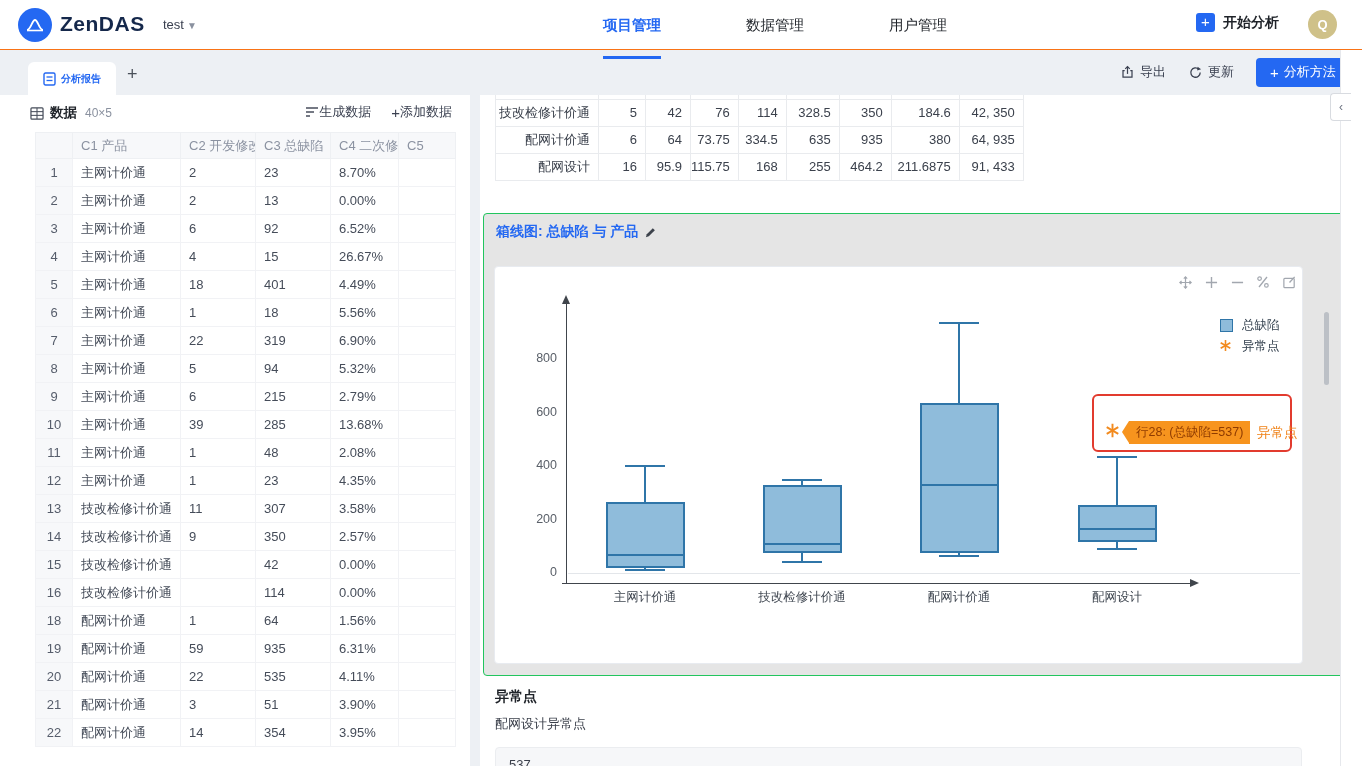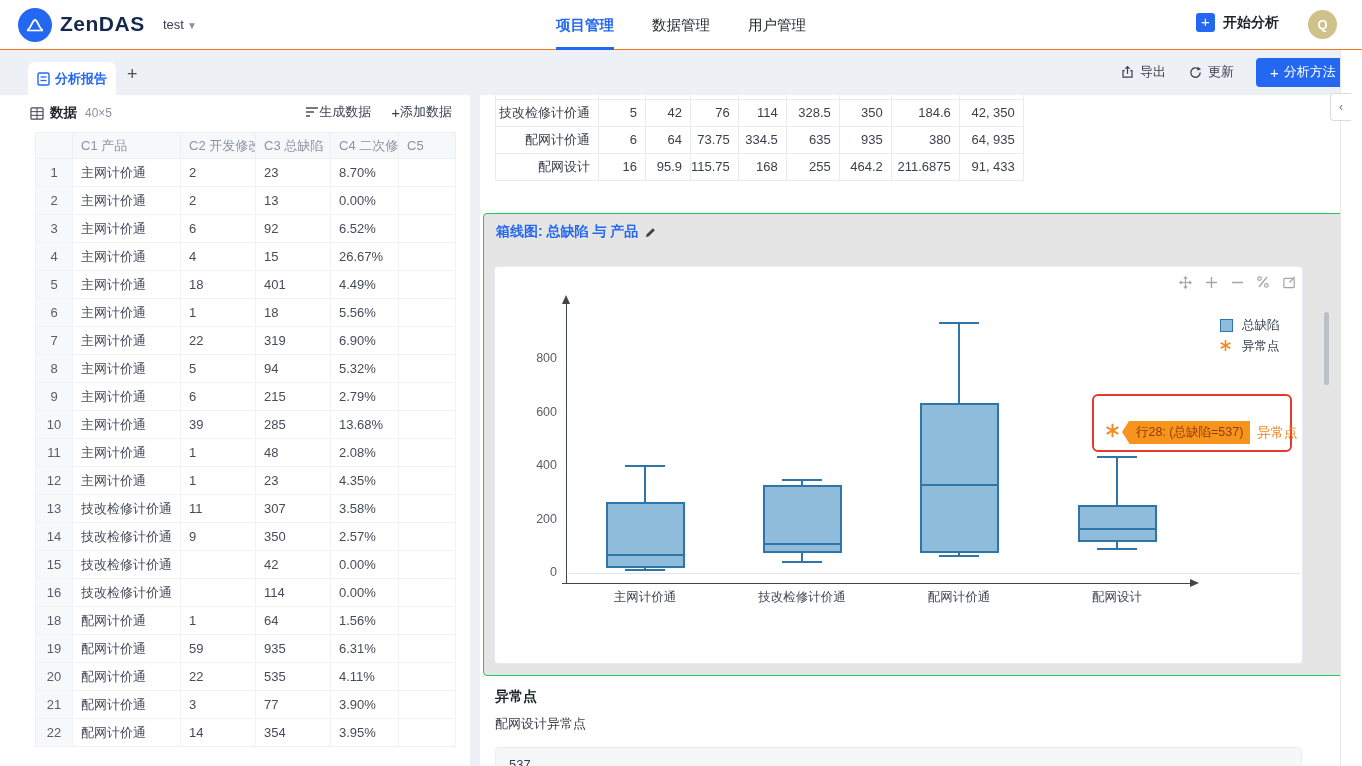--- a/index.html
+++ b/index.html
@@ -6,30 +6,30 @@
   html,body { width:1362px; height:766px; overflow:hidden; }
   body { font-family:"Liberation Sans","DejaVu Sans",sans-serif; background:#edf0f4; position:relative; color:#1f2329; }
 
   
   .top-header { position:absolute; left:0; top:0; width:1362px; height:50px; background:#fff; border-bottom:1px solid #f97316; z-index:20; }
   .logo-circle { position:absolute; left:18px; top:8px; width:34px; height:34px; border-radius:50%; background:#2468f2; display:flex; align-items:center; justify-content:center; }
   .brand { position:absolute; left:60px; top:12px; font-size:21px; font-weight:bold; color:#15284b; letter-spacing:.5px; }
   .workspace { position:absolute; left:163px; top:17px; font-size:13px; color:#3a4050; }
   .workspace .caret { color:#8a919f; font-size:10px; margin-left:3px; }
   .nav { position:absolute; left:556px; top:0; height:50px; display:flex; gap:38px; }
-  .nav-item { position:relative; height:50px; line-height:50px; font-size:14.5px; color:#1f2329; cursor:pointer; }
+  .nav-item { position:relative; height:59px; line-height:50px; font-size:14.5px; color:#1f2329; cursor:pointer;margin-left:47px; }
   .nav-item.active { color:#2468f2; font-weight:bold; }
   .nav-item.active::after { content:""; position:absolute; left:0; right:0; bottom:0; height:3px; background:#2468f2; }
   .start-analysis { position:absolute; left:1196px; top:13px; display:flex; align-items:center; gap:8px; cursor:pointer; }
   .plus-sq { width:19px; height:19px; border-radius:3px; background:#2468f2; color:#fff; font-size:15px; line-height:18px; text-align:center; }
   .start-analysis span.lbl { font-size:14px; font-weight:bold; color:#1f2329; }
   .avatar { position:absolute; left:1308px; top:10px; width:29px; height:29px; border-radius:50%; background:#cfc189; color:#fff; font-size:13px; font-weight:bold; text-align:center; line-height:29px; }
 
   
-  .report-tab { position:absolute; left:28px; top:62px; width:88px; height:33px; background:#fff; border-radius:6px 6px 0 0; display:flex; align-items:center; justify-content:center; gap:5px; color:#2468f2; font-size:13px; font-weight:bold; z-index:15; cursor:pointer; }
+  .report-tab { position:absolute; left:28px; top:62px; width:88px; height:33px; background:#fff; border-radius:6px 6px 0 0; display:flex; align-items:center; justify-content:center; gap:5px; color:#2468f2; font-size:10px; font-weight:bold; z-index:15; cursor:pointer; }
   .new-tab { position:absolute; left:127px; top:64px; font-size:18px; color:#4a5059; cursor:pointer; }
   .tb-actions { position:absolute; left:1120px; top:57px; height:30px; display:flex; align-items:center; gap:22px; }
   .tb-link { display:flex; align-items:center; gap:5px; font-size:13px; color:#3a4050; cursor:pointer; }
   .btn-primary { height:29px; padding:0 14px; background:#2468f2; color:#fff; border:none; border-radius:4px; font-size:13px; display:flex; align-items:center; gap:5px; cursor:pointer; font-family:inherit; }
 
   
   .left-panel { position:absolute; left:0; top:95px; width:470px; height:671px; background:#fff; overflow:hidden; }
   .right-panel { position:absolute; left:480px; top:95px; width:860px; height:671px; background:#fff; overflow:hidden; }
   .right-strip { position:absolute; left:1340px; top:50px; width:22px; height:716px; background:#fff; border-left:1px solid #e6e8ec; }
   .collapse-handle { position:absolute; left:1330px; top:93px; width:21px; height:28px; background:#fff; border:1px solid #d8dbe0; border-right:none; border-radius:4px 0 0 4px; color:#6b7280; font-size:12px; text-align:center; line-height:26px; cursor:pointer; z-index:25; }
@@ -339,21 +339,21 @@
             <td>配网计价通</td>
             <td>22</td>
             <td>535</td>
             <td>4.11%</td>
             <td></td>
           </tr>
           <tr>
             <td class="rownum">21</td>
             <td>配网计价通</td>
             <td>3</td>
-            <td>77</td>
+            <td>51</td>
             <td>3.90%</td>
             <td></td>
           </tr>
           <tr>
             <td class="rownum">22</td>
             <td>配网计价通</td>
             <td>14</td>
             <td>354</td>
             <td>3.95%</td>
             <td></td>

